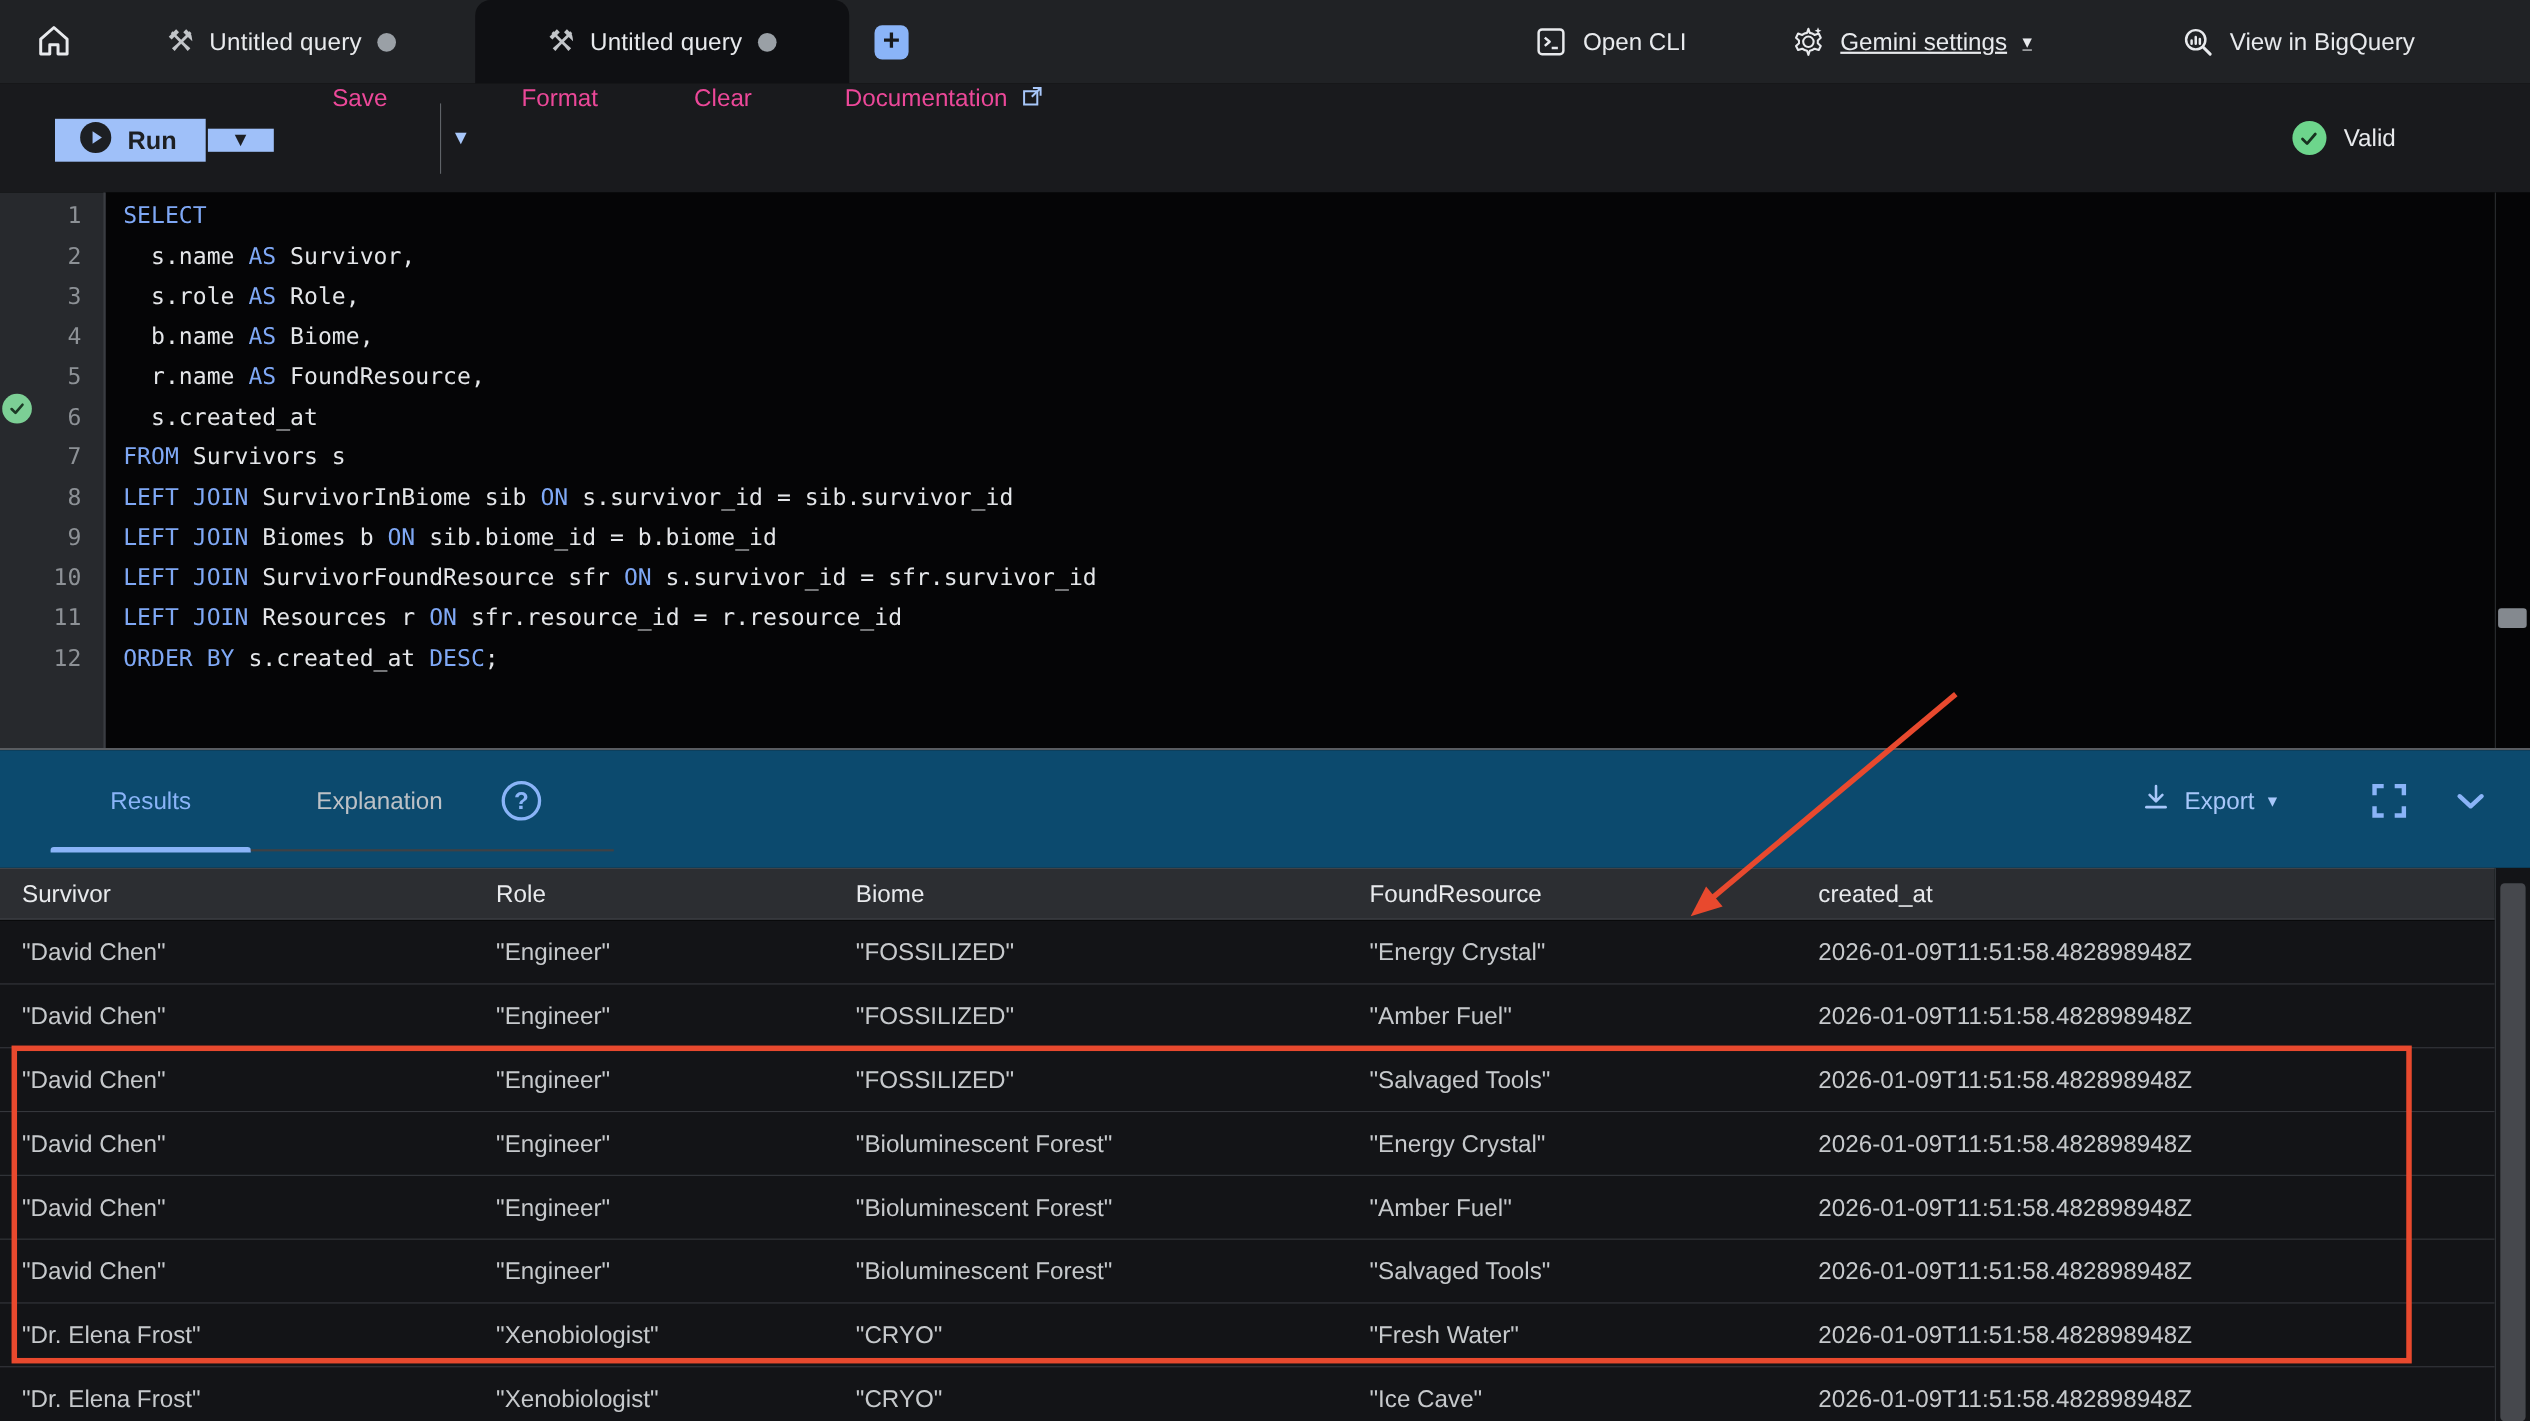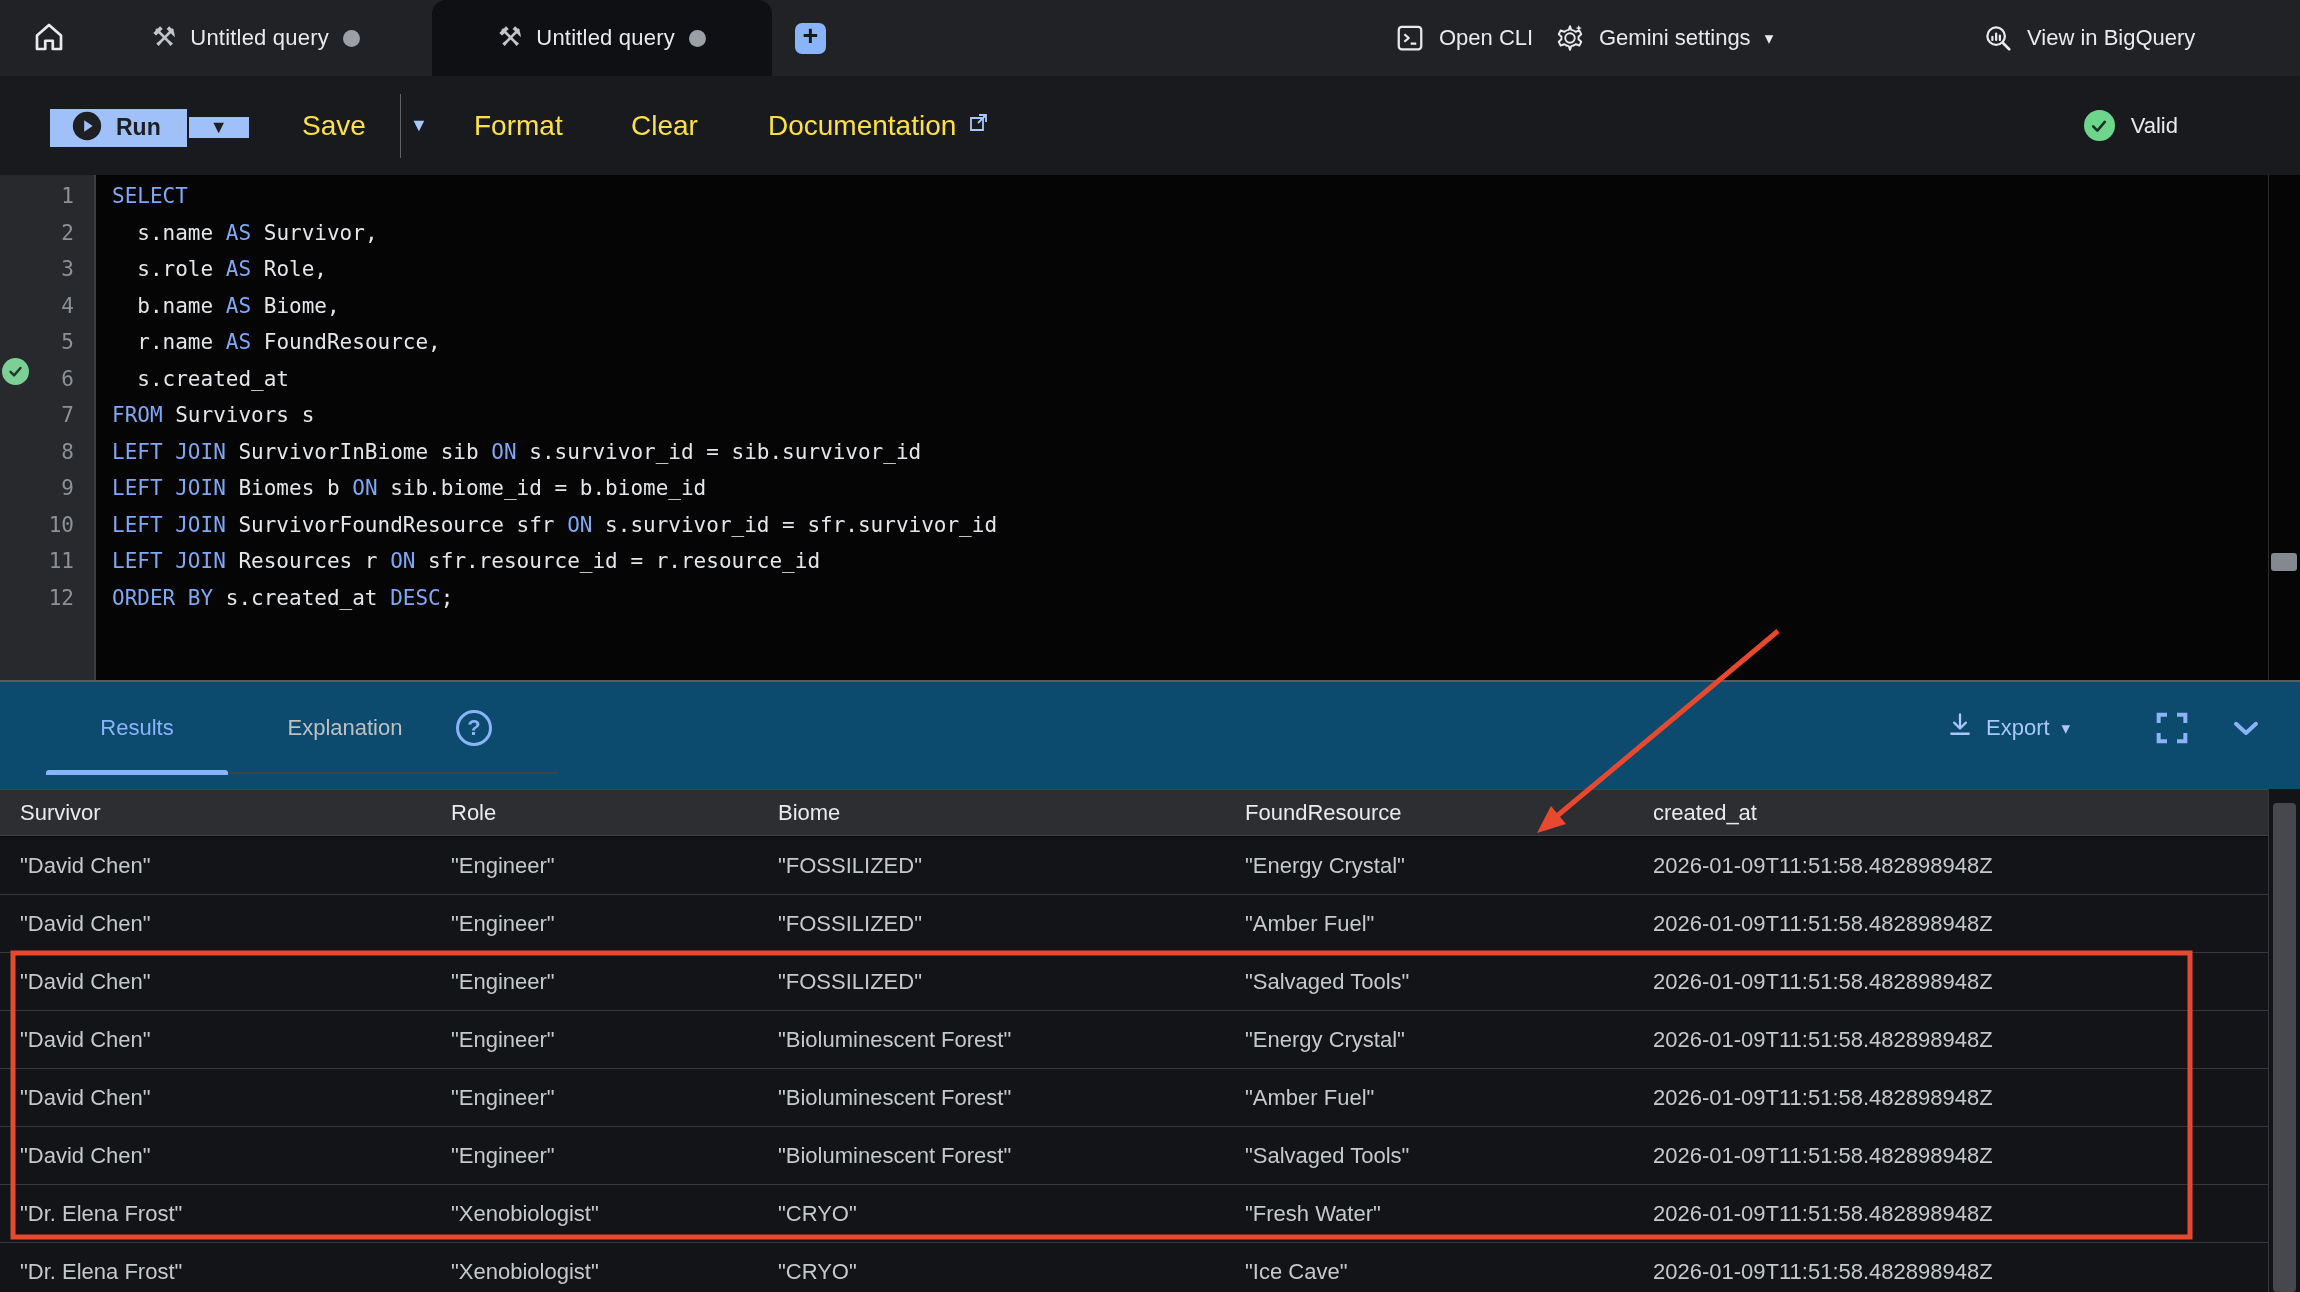--- a/index.html
+++ b/index.html
@@ -22,21 +22,21 @@
   .top-action svg { display:block; }
   .caret { font-size:17px; color:#e8eaed; }
 
   
   .toolbar { position:absolute; left:0; top:76px; width:2300px; height:99px; background:#191a1d; }
   .run-btn { position:absolute; left:50px; top:21px; height:61px; display:flex; border-radius:10px; overflow:hidden; cursor:pointer;align-items:center; }
   .run-main { background:#9fc0f9; display:flex; align-items:center; gap:12px; padding:0 26px 0 20px; }
   .run-label { color:#1d1f23; font-size:23px; font-weight:600; }
   .run-sep { width:2px; background:#1967d2; }
   .run-caret { background:#9fc0f9; width:60px; display:flex; align-items:center; justify-content:center; color:#1d1f23; font-size:18px; }
-  .tb-link { position:absolute; top:0; height:99px; display:flex; align-items:center; color:#fde047; font-size:28px; font-weight:500; cursor:pointer; gap:10px; }
+  .tb-link { position:absolute; top:0; height:99px; display:flex; color:#ec4899; font-size:22px; font-weight:500; cursor:pointer; gap:10px; }
   .tb-divider { position:absolute; left:400px; top:18px; width:1px; height:64px; background:#5f6368; }
   .tb-caret { position:absolute; left:410px; top:0; height:99px; display:flex; align-items:center; color:#a8c7fa; font-size:18px; cursor:pointer; }
   .valid-chip { position:absolute; right:122px; top:0; height:99px; display:flex; align-items:center; gap:16px; }
   .valid-circle { width:31px; height:31px; border-radius:50%; background:#6dd58c; display:flex; align-items:center; justify-content:center; }
   .valid-label { color:#e8eaed; font-size:22px; }
 
   
   .editor { position:absolute; left:0; top:175px; width:2300px; height:505px; background:#050506; }
   .gutter { position:absolute; left:0; top:0; width:96px; height:505px; background:#27292d; border-right:2px solid #3a3d42; }
   .gutter-numbers { position:absolute; left:0; top:3px; width:74px; }
@@ -109,21 +109,21 @@
       <span>
         <svg width="30" height="30" viewBox="0 0 24 24">
             <rect x="3" y="3" width="18" height="18" rx="2.5" fill="none" stroke="#e8eaed" stroke-width="1.8"></rect>
             <path d="M7.5 9 L11 12 L7.5 15" fill="none" stroke="#e8eaed" stroke-width="1.8" stroke-linejoin="round"></path>
             <path d="M12.5 16.5 H17" stroke="#e8eaed" stroke-width="1.8"></path>
           </svg>
       </span>
       <span>Open CLI</span>
     </div>
 
-    <div class="top-action" style="left:1555px;">
+    <div class="top-action" style="left:1629px;text-decoration:underline;">
       <span style="position:relative;">
         <svg width="30" height="30" viewBox="0 0 24 24">
             <path d="M12 8.2 A3.8 3.8 0 1 0 12 15.8 A3.8 3.8 0 1 0 12 8.2 M12 2.5 L13 5.5 A7 7 0 0 1 16.5 7 L19.5 6 L21 9 L18.8 11 A7 7 0 0 1 18.8 13 L21 15 L19.5 18 L16.5 17 A7 7 0 0 1 13 18.5 L12 21.5 L11 18.5 A7 7 0 0 1 7.5 17 L4.5 18 L3 15 L5.2 13 A7 7 0 0 1 5.2 11 L3 9 L4.5 6 L7.5 7 A7 7 0 0 1 11 5.5 Z" fill="none" stroke="#e8eaed" stroke-width="1.5" stroke-linejoin="round"></path>
             <path d="M19 1.5 L19.7 3.3 L21.5 4 L19.7 4.7 L19 6.5 L18.3 4.7 L16.5 4 L18.3 3.3 Z" fill="#e8eaed"></path>
           </svg>
       </span>
       <span>Gemini settings</span>
       <span class="caret">▾</span>
     </div>
 

